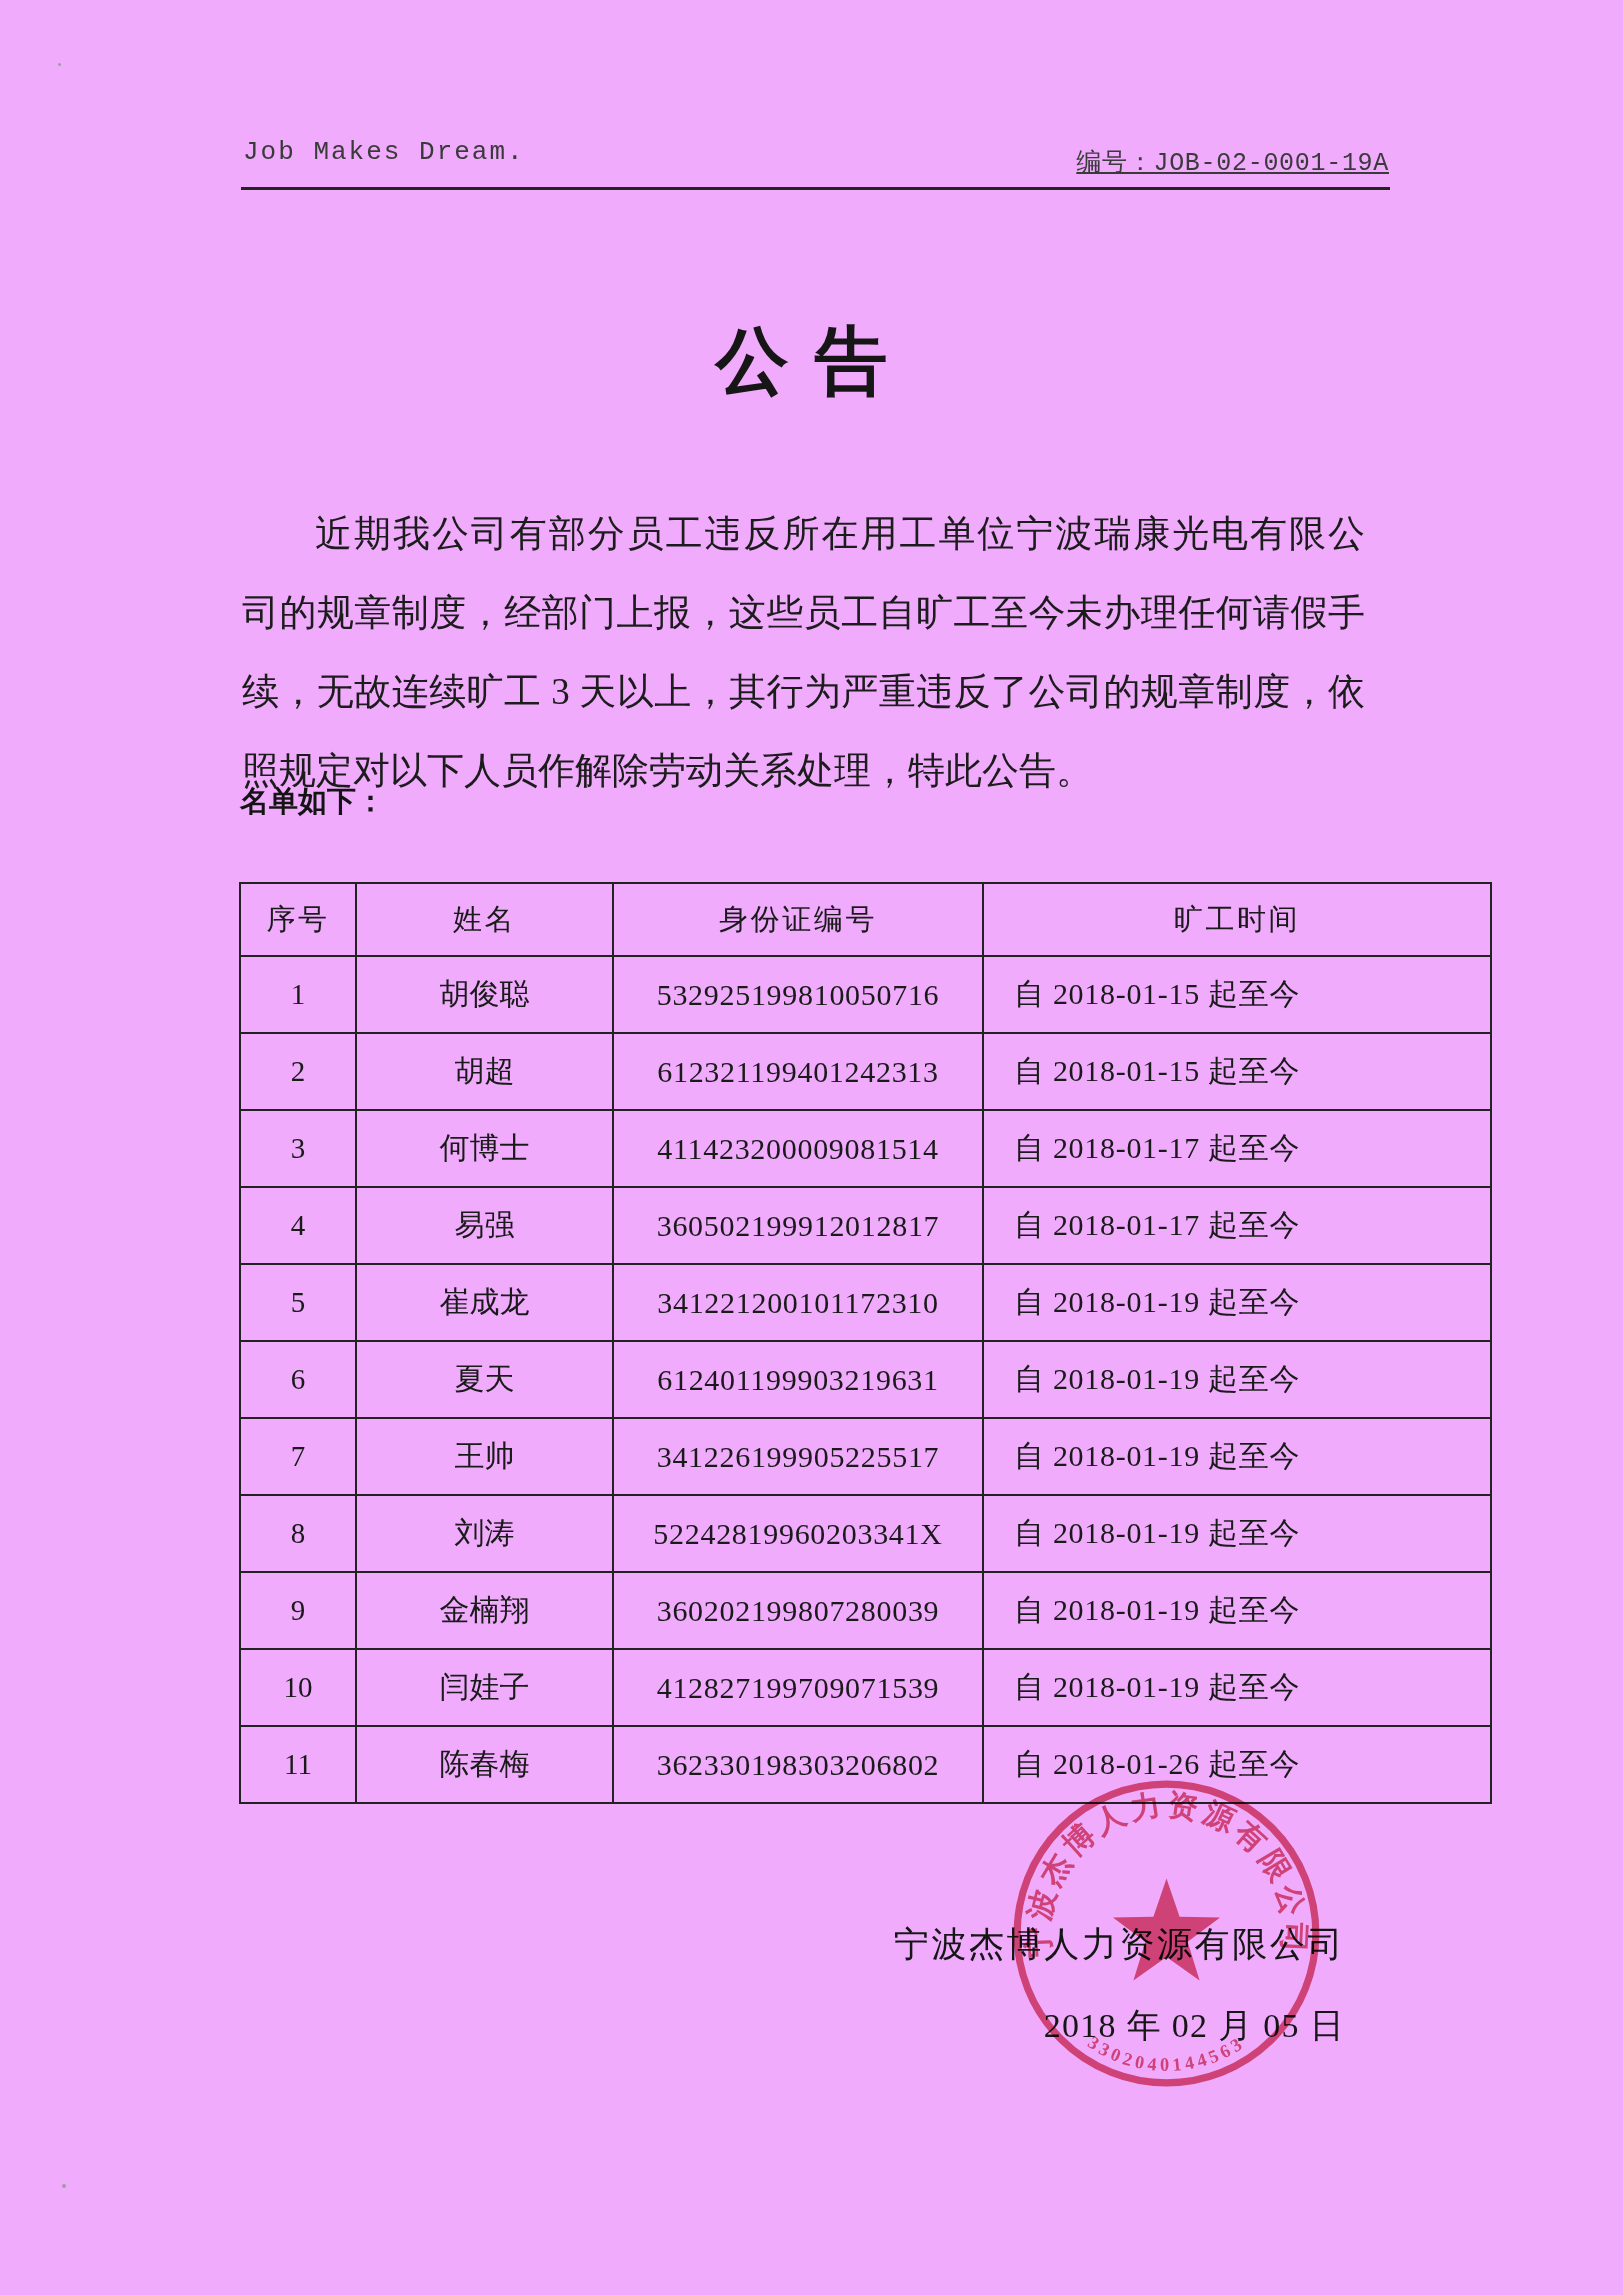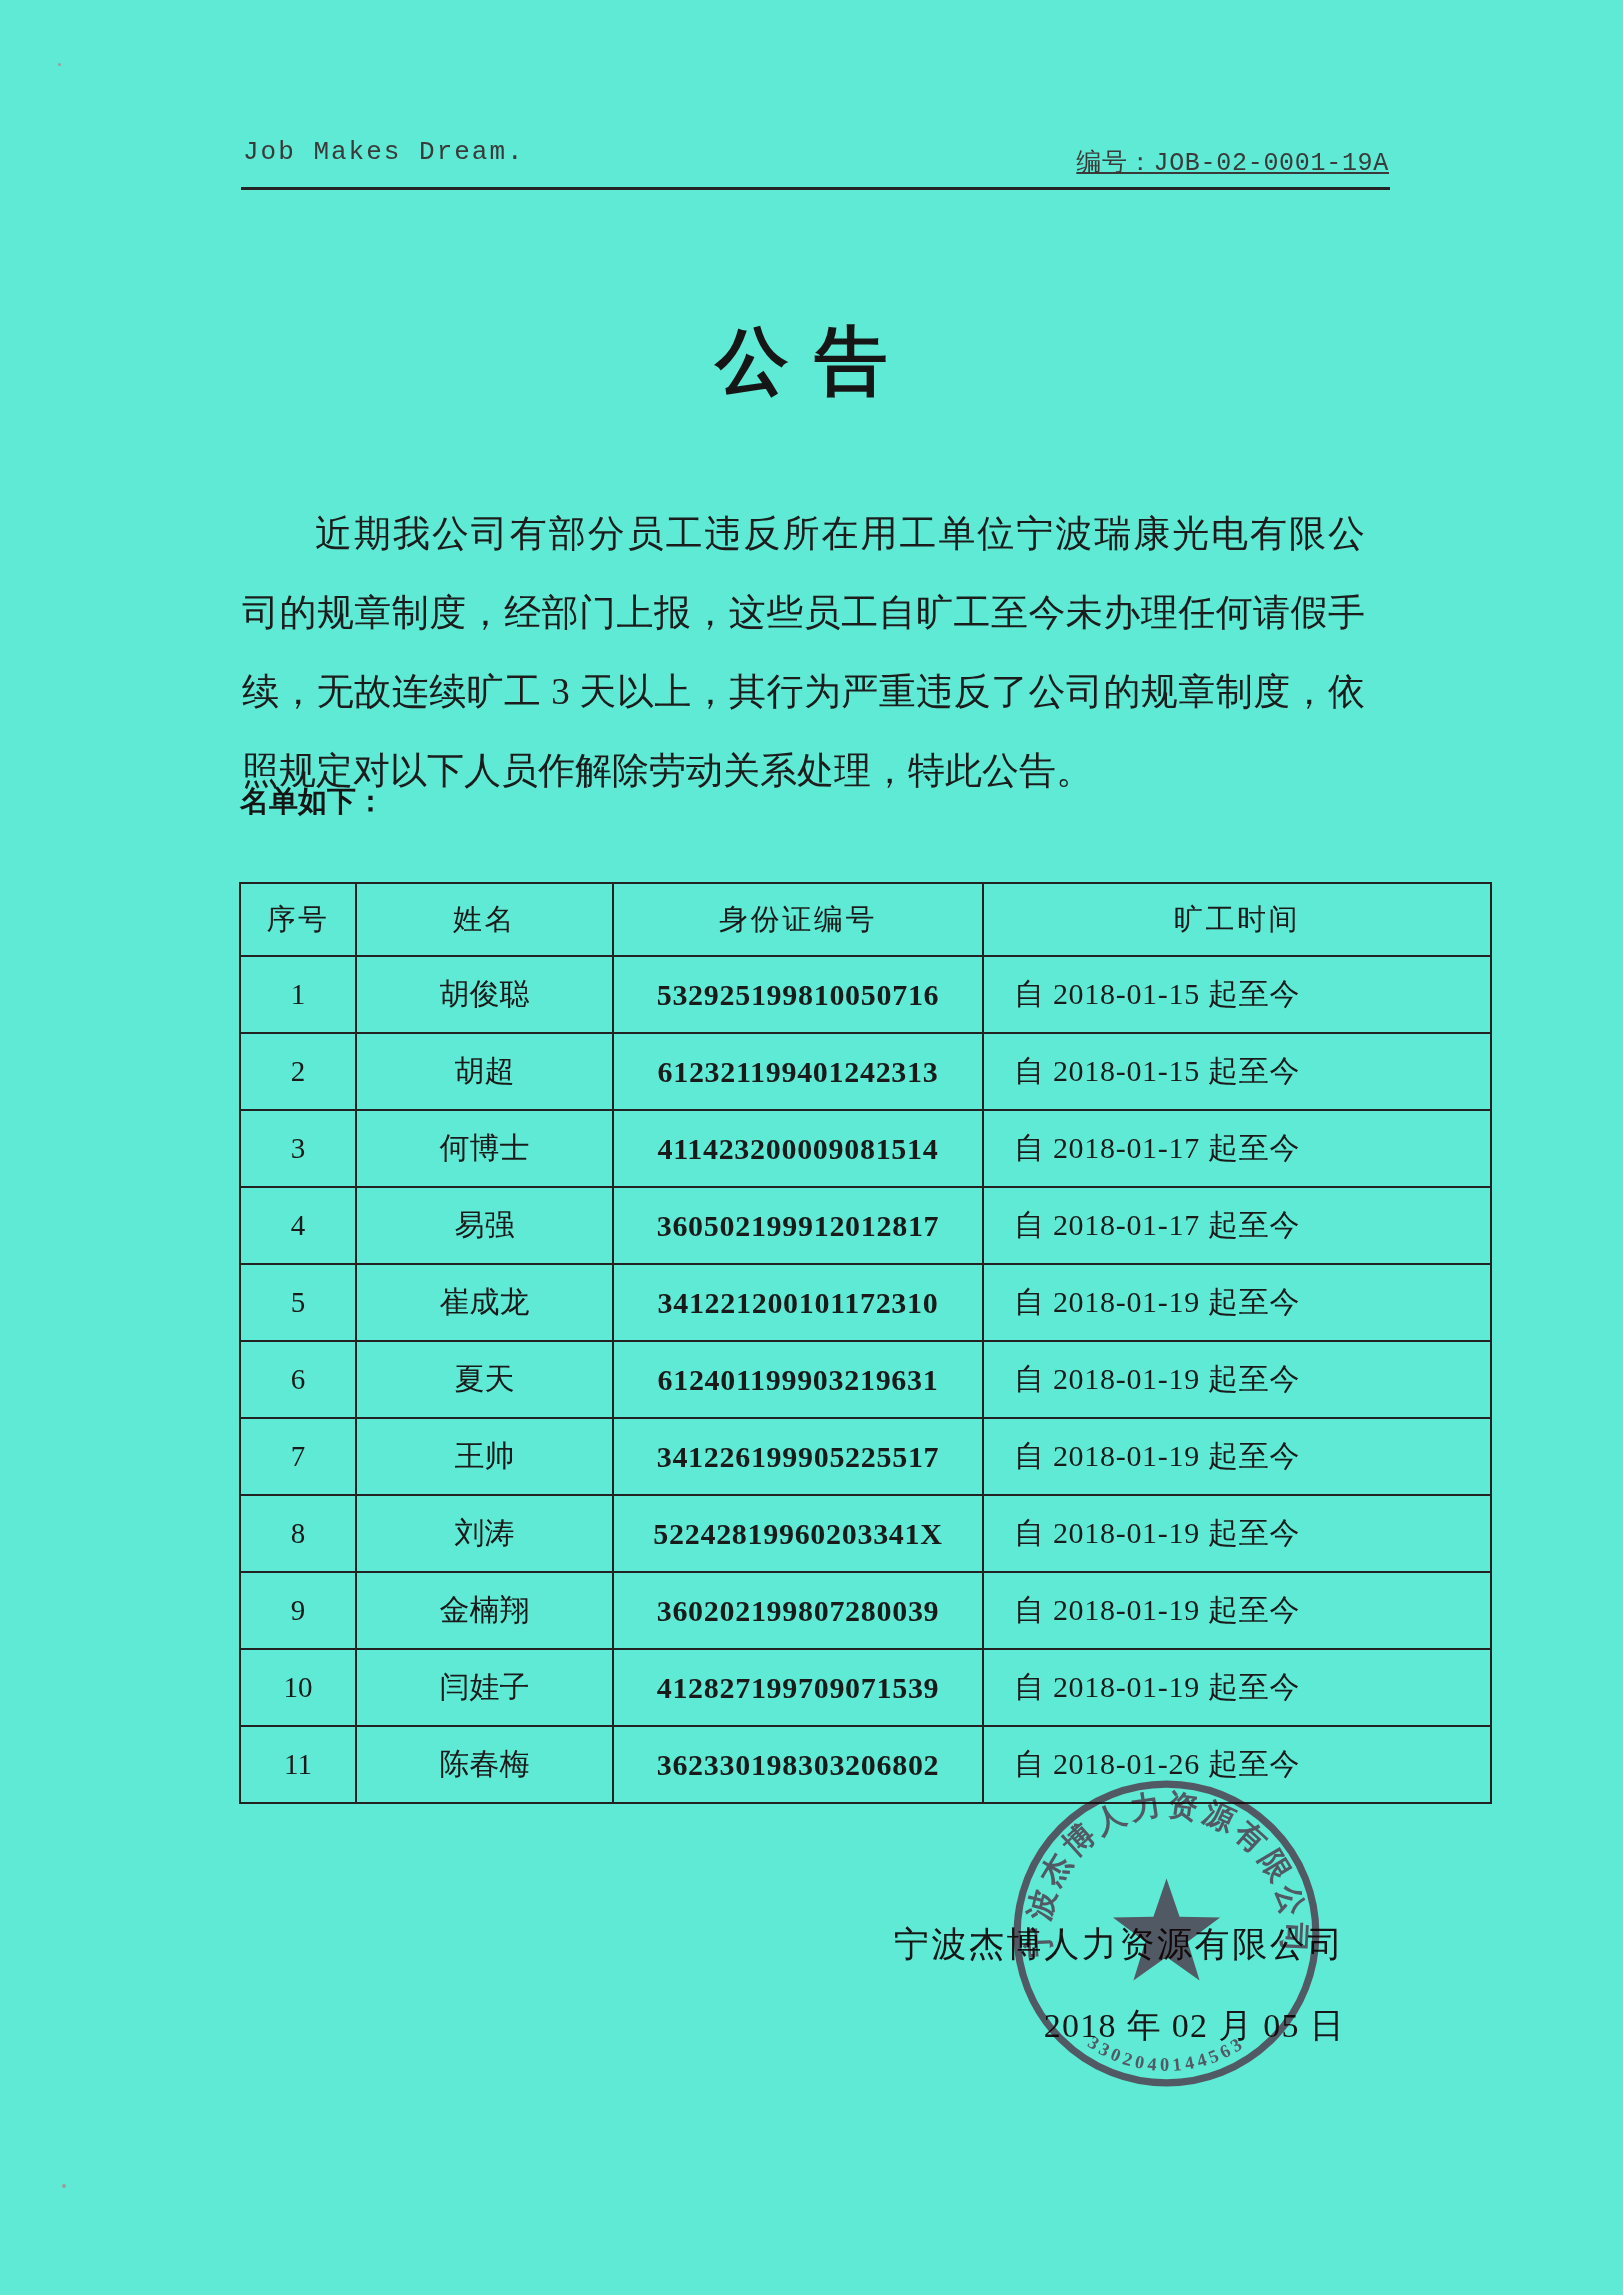--- a/index.html
+++ b/index.html
@@ -1,19 +1,19 @@
 <!DOCTYPE html>
 <html style="font-size:10.5px"><head>
 <meta charset="utf-8">
 <style>
   html,body{margin:0;padding:0;background:#e8e8e8;}
   .page{
     position:relative;
     width:1623px;height:2295px;
-    background:#5eead4;
+    background:#f0abfc;
     overflow:hidden;
     font-family:"Liberation Serif","DejaVu Serif",serif;
     color:#1d1d1d;
   }
   
   .hdr-slogan{
     position:absolute;left:243px;top:137px;
     font-family:"Liberation Mono","DejaVu Sans Mono",monospace;
     font-size:26px;letter-spacing:2px;color:#3a3a3a;white-space:nowrap;
   }
@@ -56,21 +56,21 @@
     border-collapse:collapse;table-layout:fixed;
     font-size:30px;color:#1a1a1a;
   }
   table.roster th,table.roster td{
     border:2.6px solid #222;text-align:center;vertical-align:middle;
     font-weight:normal;padding:0;
   }
   table.roster th{height:71px;font-size:29px;letter-spacing:2.6px;}
   table.roster td{height:75px;}
   table.roster td.serial{font-size:29px;}
-  table.roster td.idnum{font-size:30px;letter-spacing:0.7px;font-weight:bold;}
+  table.roster td.idnum{font-size:30px;letter-spacing:0.7px;}
   table.roster td.period{text-align:left;padding-left:30px;letter-spacing:0.7px;}
   
   .signature{
     position:absolute;right:278px;top:1922px;text-align:right;z-index:2;
   }
   .sig-company{
     font-size:35px;letter-spacing:2.6px;color:#161616;line-height:46px;white-space:nowrap;
   }
   .sig-date{
     font-size:34px;letter-spacing:1.3px;color:#161616;margin-top:35px;white-space:nowrap;

